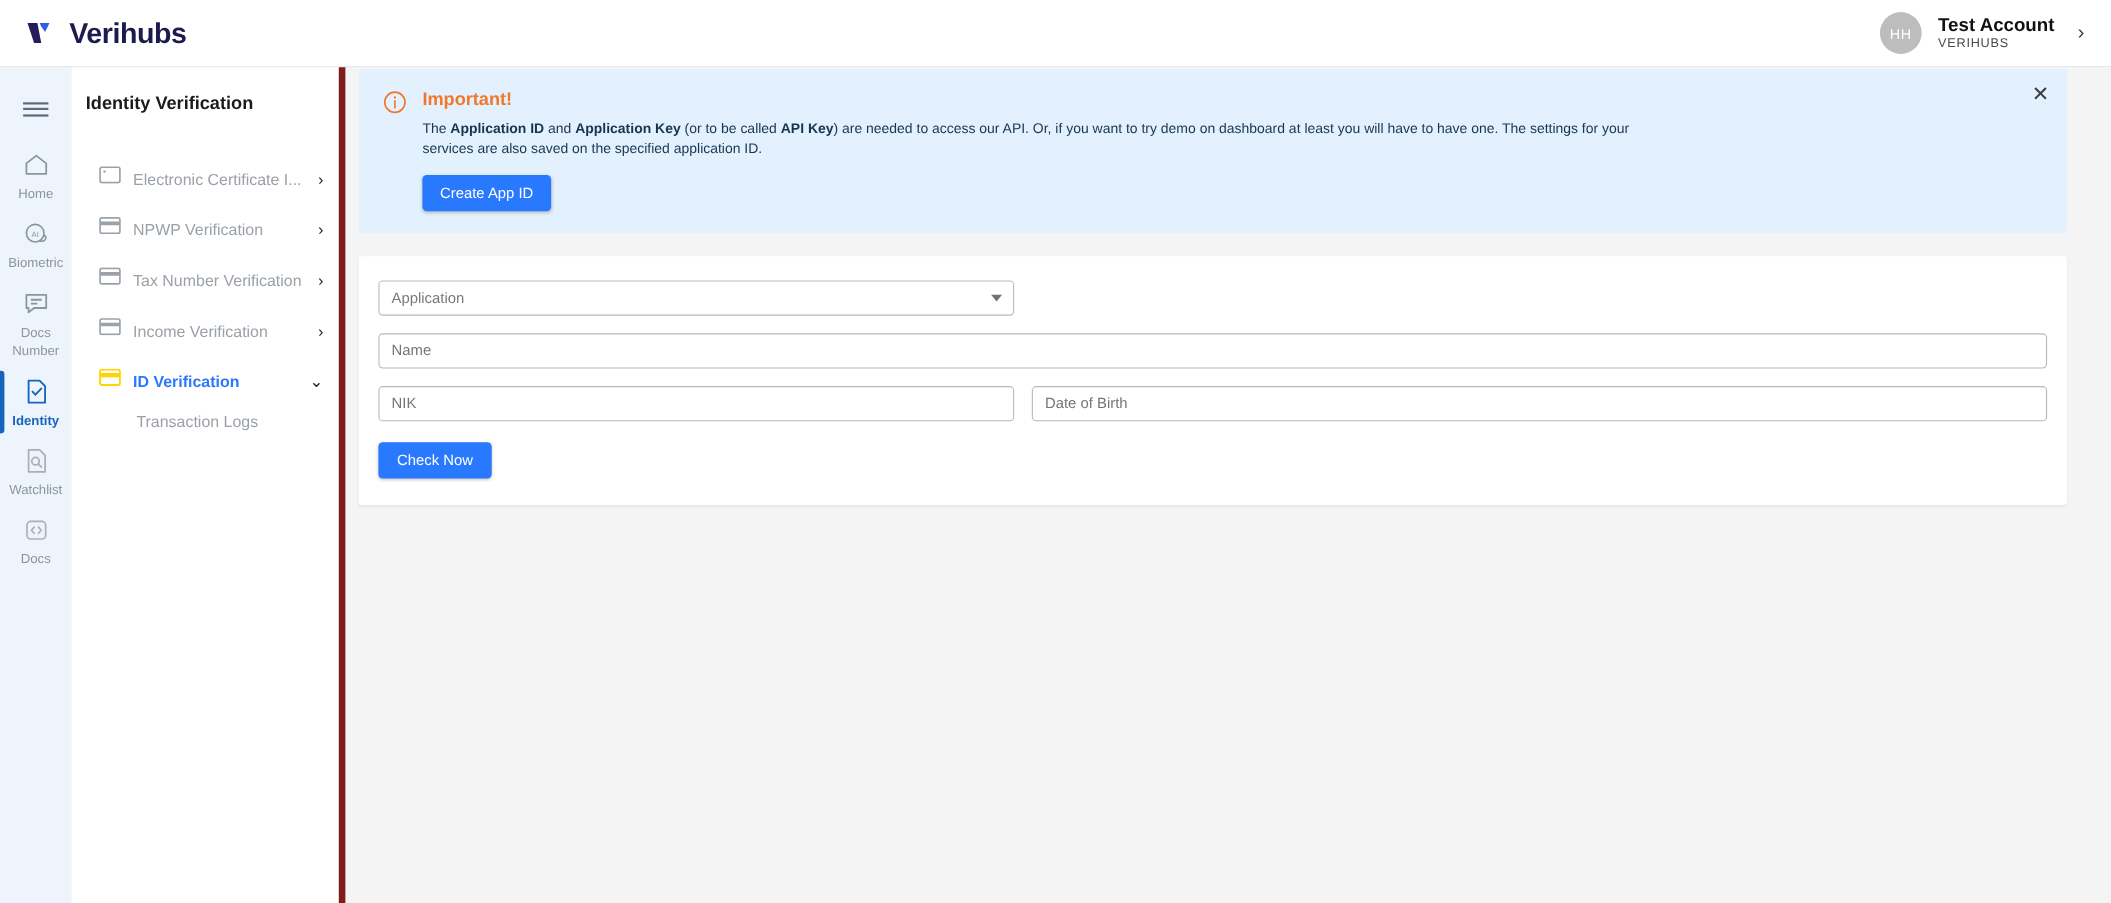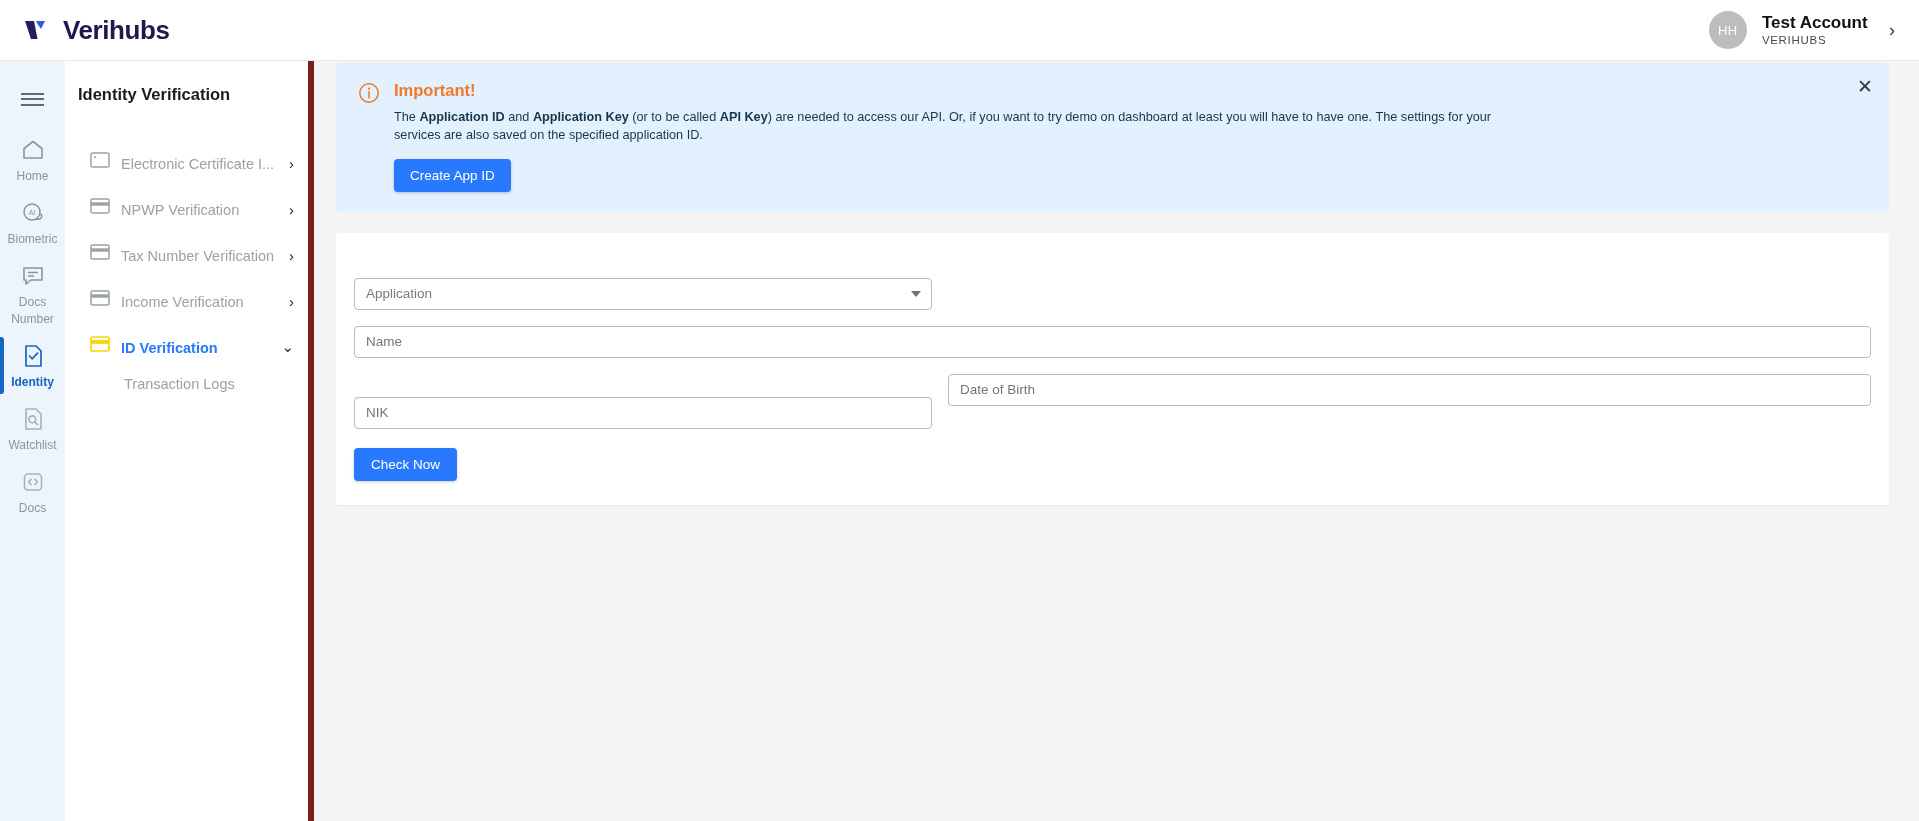--- a/index.html
+++ b/index.html
@@ -99,21 +99,21 @@
   .sub-row {
     height: 39px; display: flex; align-items: center;
     padding-left: 45px; border-radius: 6px; cursor: pointer;
   }
   .sub-row.active { background: #f3f4f6; }
   .sub-row .slabel { font-size: 14.5px; color: #9ba1a8; }
   .sub-row.active .slabel { color: #2979ff; font-weight: bold; }
 
   
   .main {
-    position: absolute; top: 61px; left: 310px;
+    position: absolute; top: 61px; left: 300px;
     width: 1605px; height: 760px;
     background: #f4f4f4;
     padding: 0;
   }
   .alert {
     margin: 2px 26px 0 26px;
     background: #e3f0fd;
     border-radius: 3px;
     padding: 18px 22px 20px 22px;
     position: relative;
@@ -150,21 +150,21 @@
   }
   .row { display: flex; gap: 16px; margin-bottom: 16px; }
   .field {
     height: 32px;
     border: 1px solid #b9b9b9; border-radius: 4px;
     background: #ffffff;
     display: flex; align-items: center;
     padding: 0 11px;
     font-size: 13.5px; color: #77797c;
   }
-  .field.half { flex: 0 0 578px; margin-top: 23px; }
+  .field.half { flex: 0 0 578px; }
   .field.full { flex: 1 1 auto; }
   .field.select { position: relative; padding-right: 28px; }
   .caret {
     position: absolute; right: 10px; top: 50%; transform: translateY(-50%);
     width: 0; height: 0;
     border-left: 5px solid transparent; border-right: 5px solid transparent;
     border-top: 6px solid #6f7276;
   }
   .quota { flex: 1 1 auto; padding-top: 0px; }
   .quota-label {

